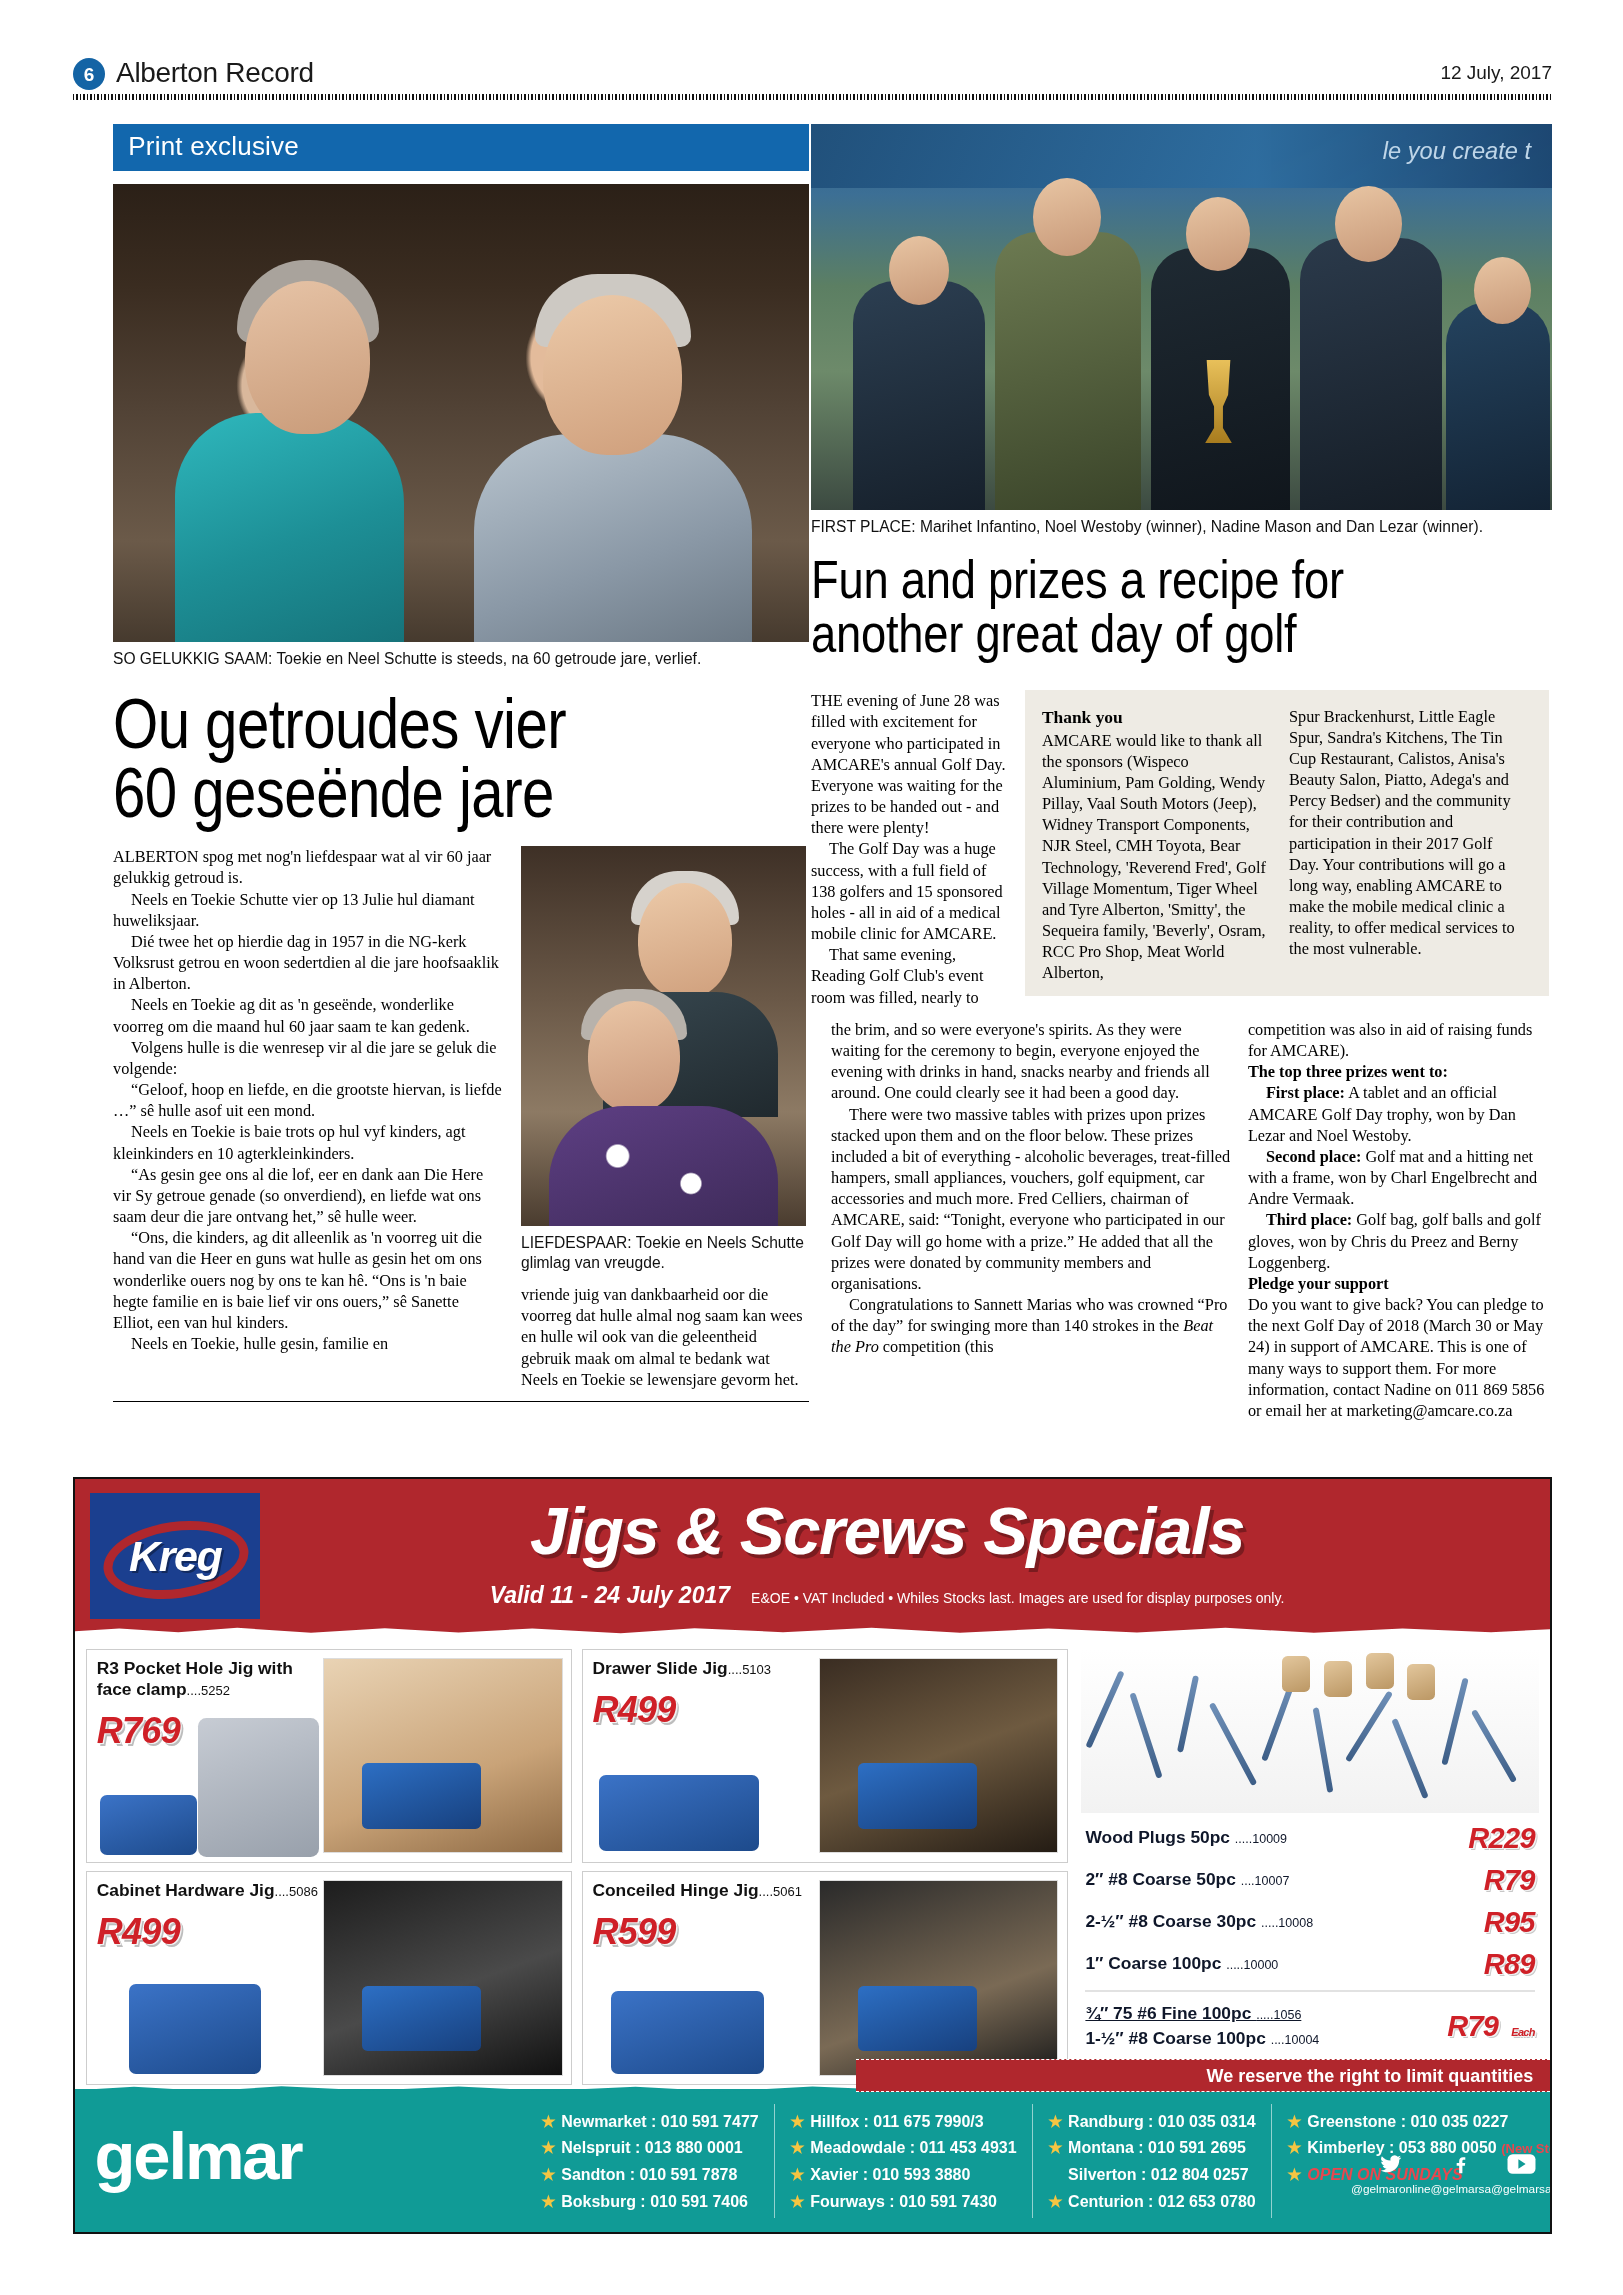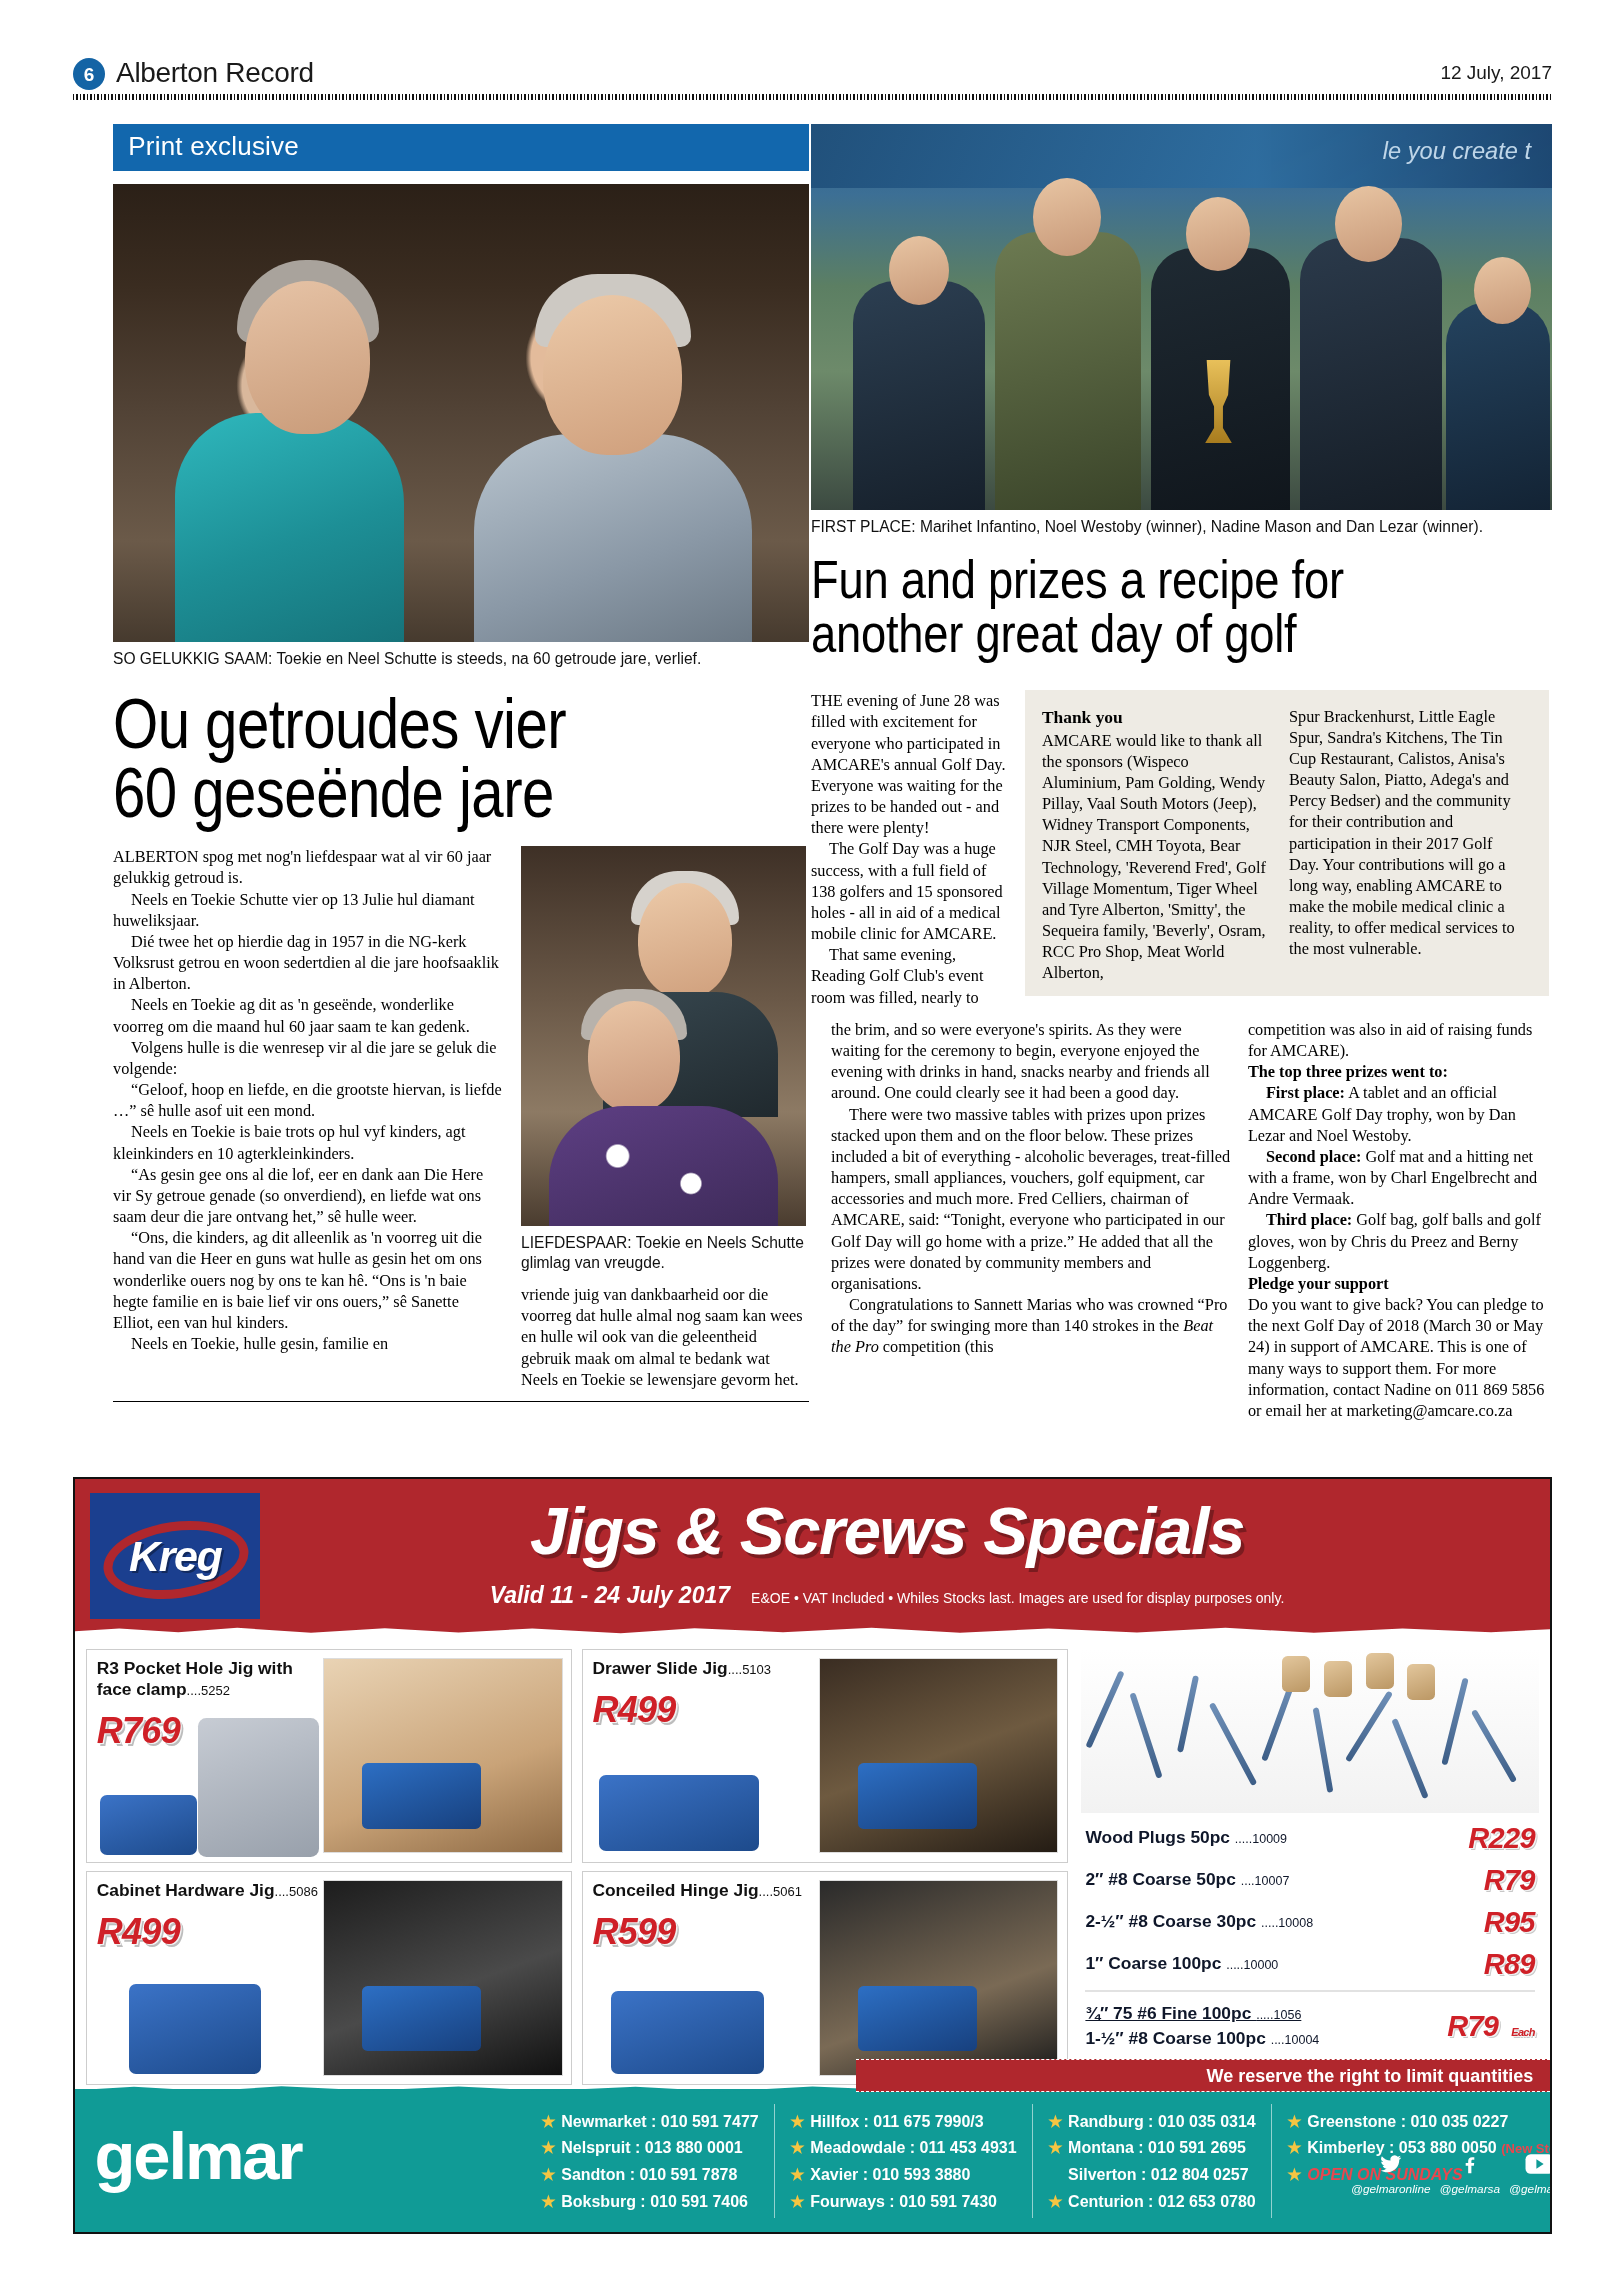--- a/index.html
+++ b/index.html
@@ -313,21 +313,21 @@
   .store-col:last-child { border-right:none; }
   .store-item { color:#fff; font-size:16px; font-weight:bold; margin:7.6px 0; white-space:nowrap; }
   .star { color:#f5c542; margin-right:5.6px; }
   .newstore { color:#e8474e; font-size:13px; }
   .sundays { color:#e8474e; font-style:italic; font-weight:bold; }
   .limit-banner {
     position:absolute; right:0; top:-30.5px; width:694px; height:33px; background:#b0272d;
     color:#fff; font-size:18px; font-weight:bold; text-align:right; padding:6.2px 16.7px 0 0;
     border-top:1.4px dashed #fff; border-bottom:1.4px dashed #fff;
   }
-  .socials { position:absolute; left:1276px; top:64px; display:flex; gap:9px;font-style:italic; }
+  .socials { position:absolute; left:1276px; top:64px; display:flex; gap:0; }
   .soc { text-align:center; color:#fff; }
   .soc .glyph { font-size:25px; line-height:1; }
   .soc .hdl { font-size:11.8px; margin-top:2.8px; }
 </style>
 </head>
 <body>
 
 <div class="page">
 
   <div class="masthead">

